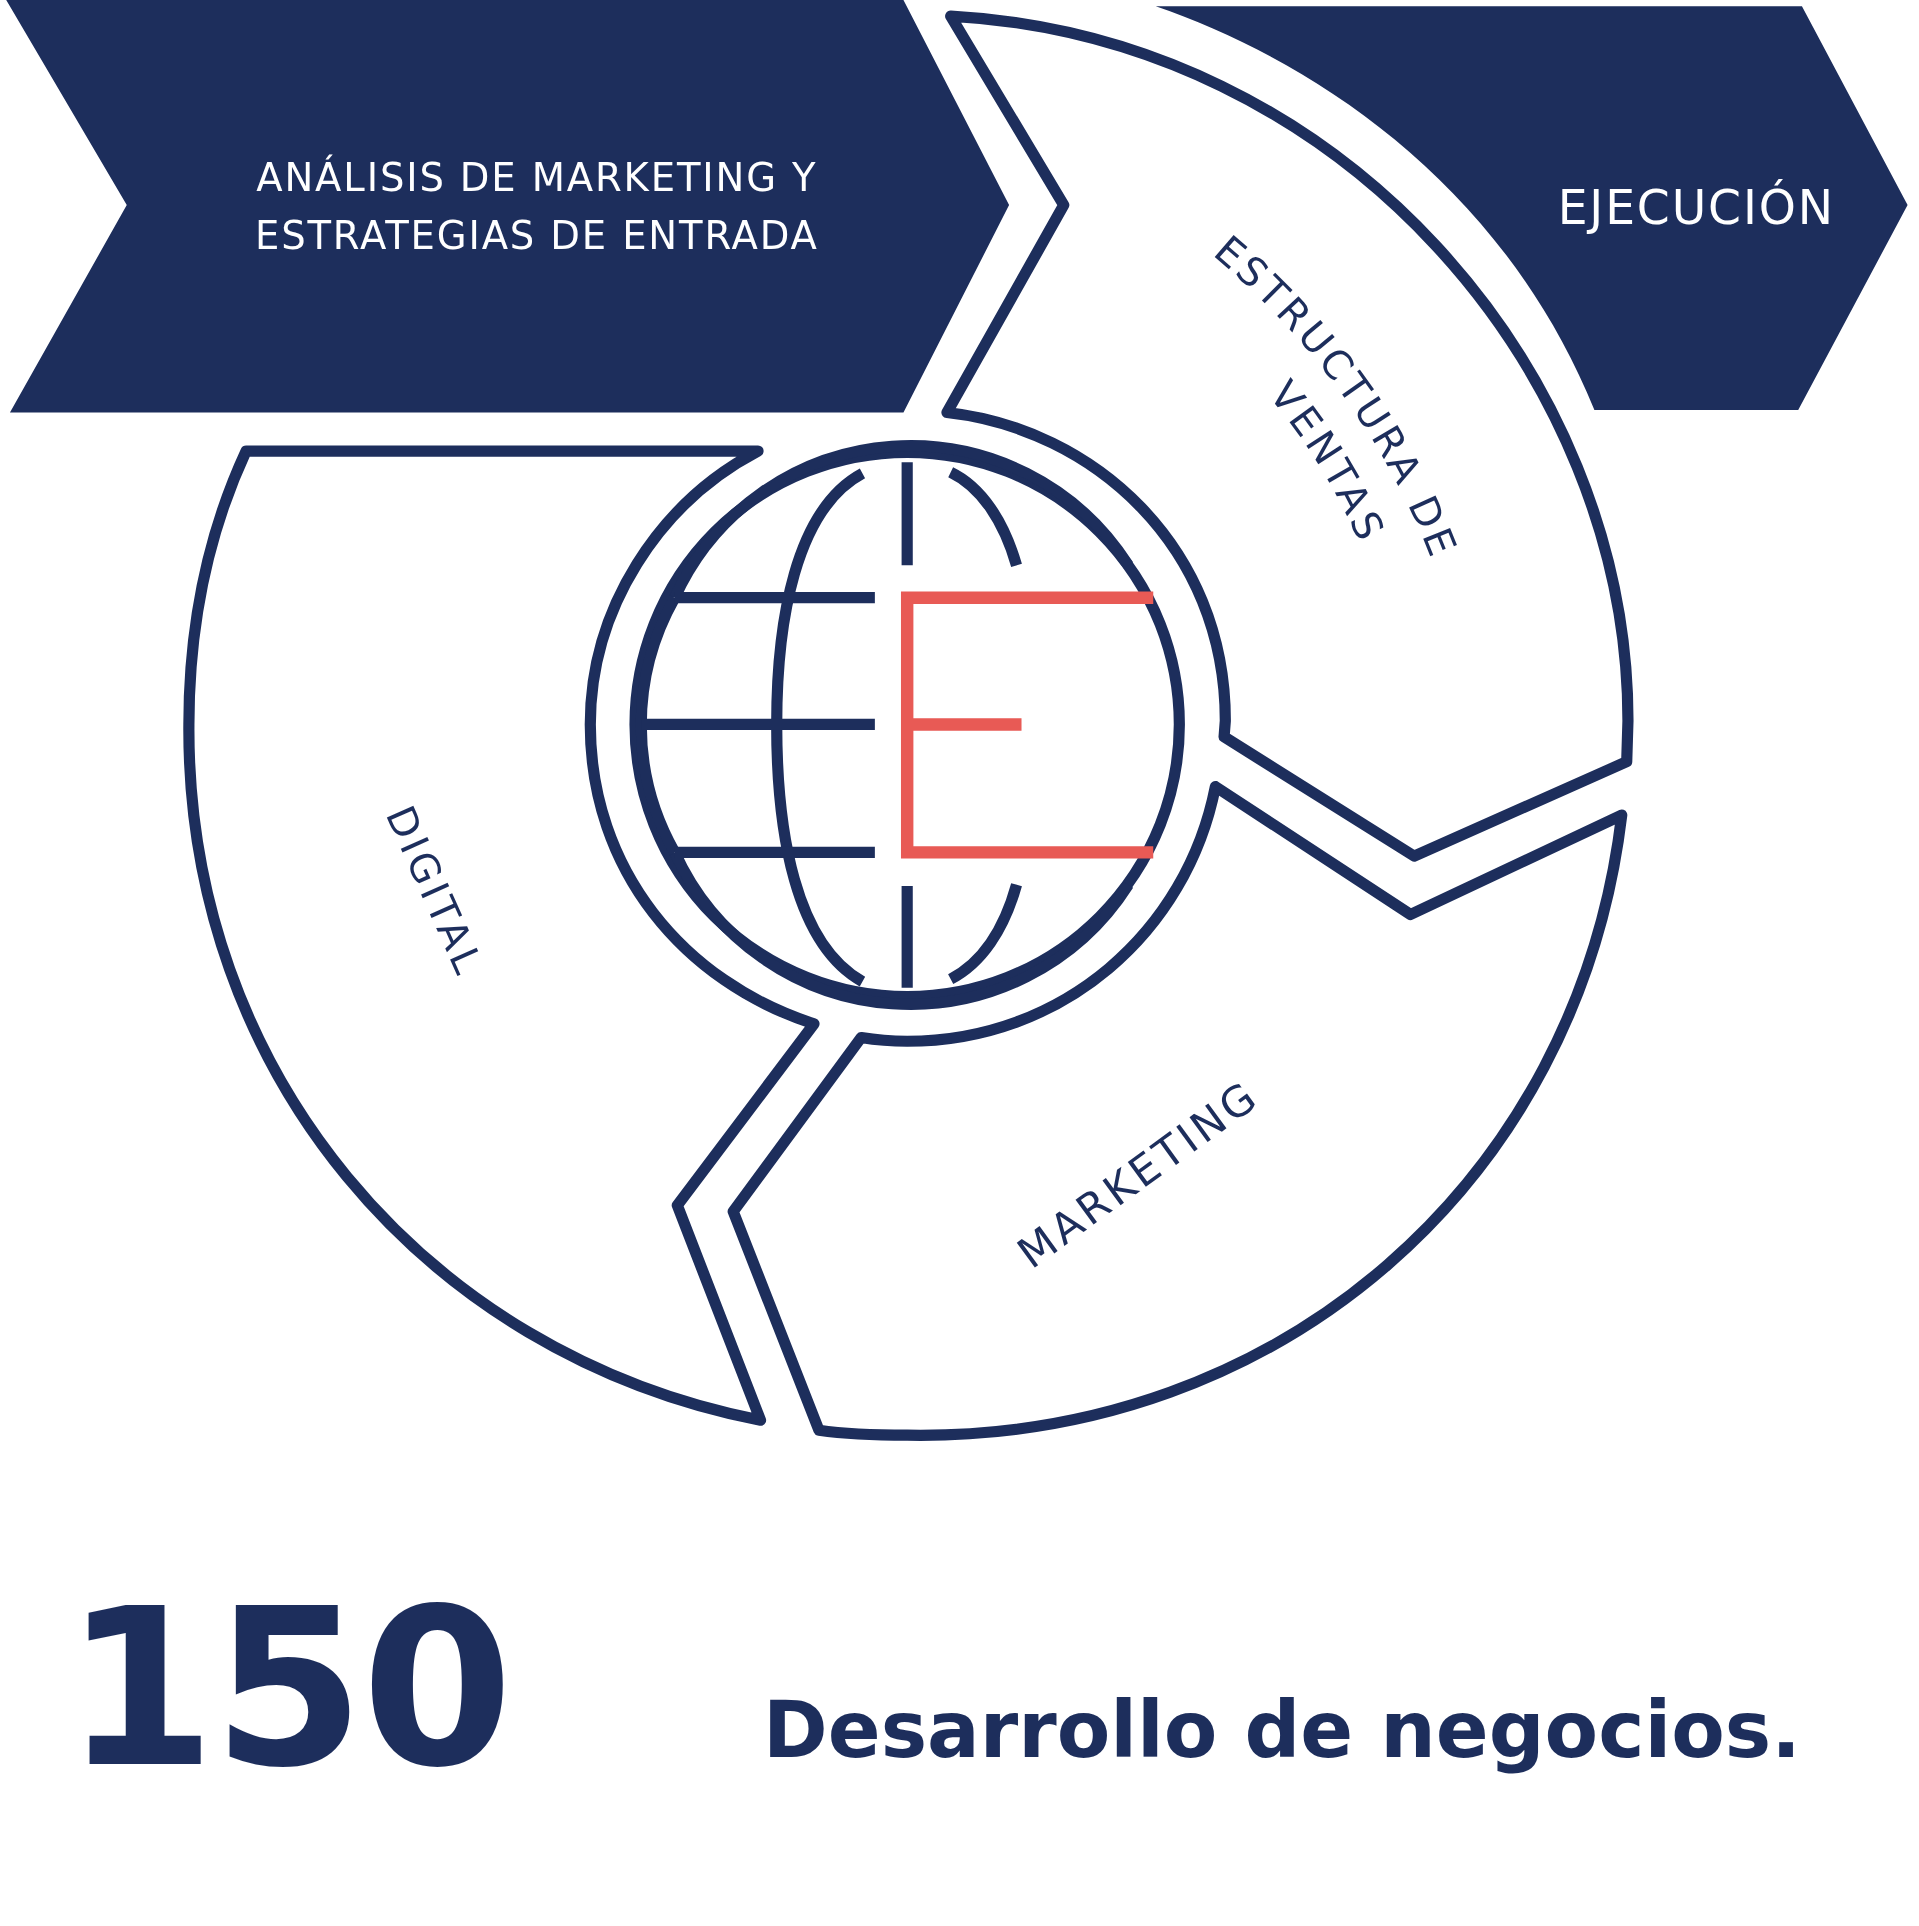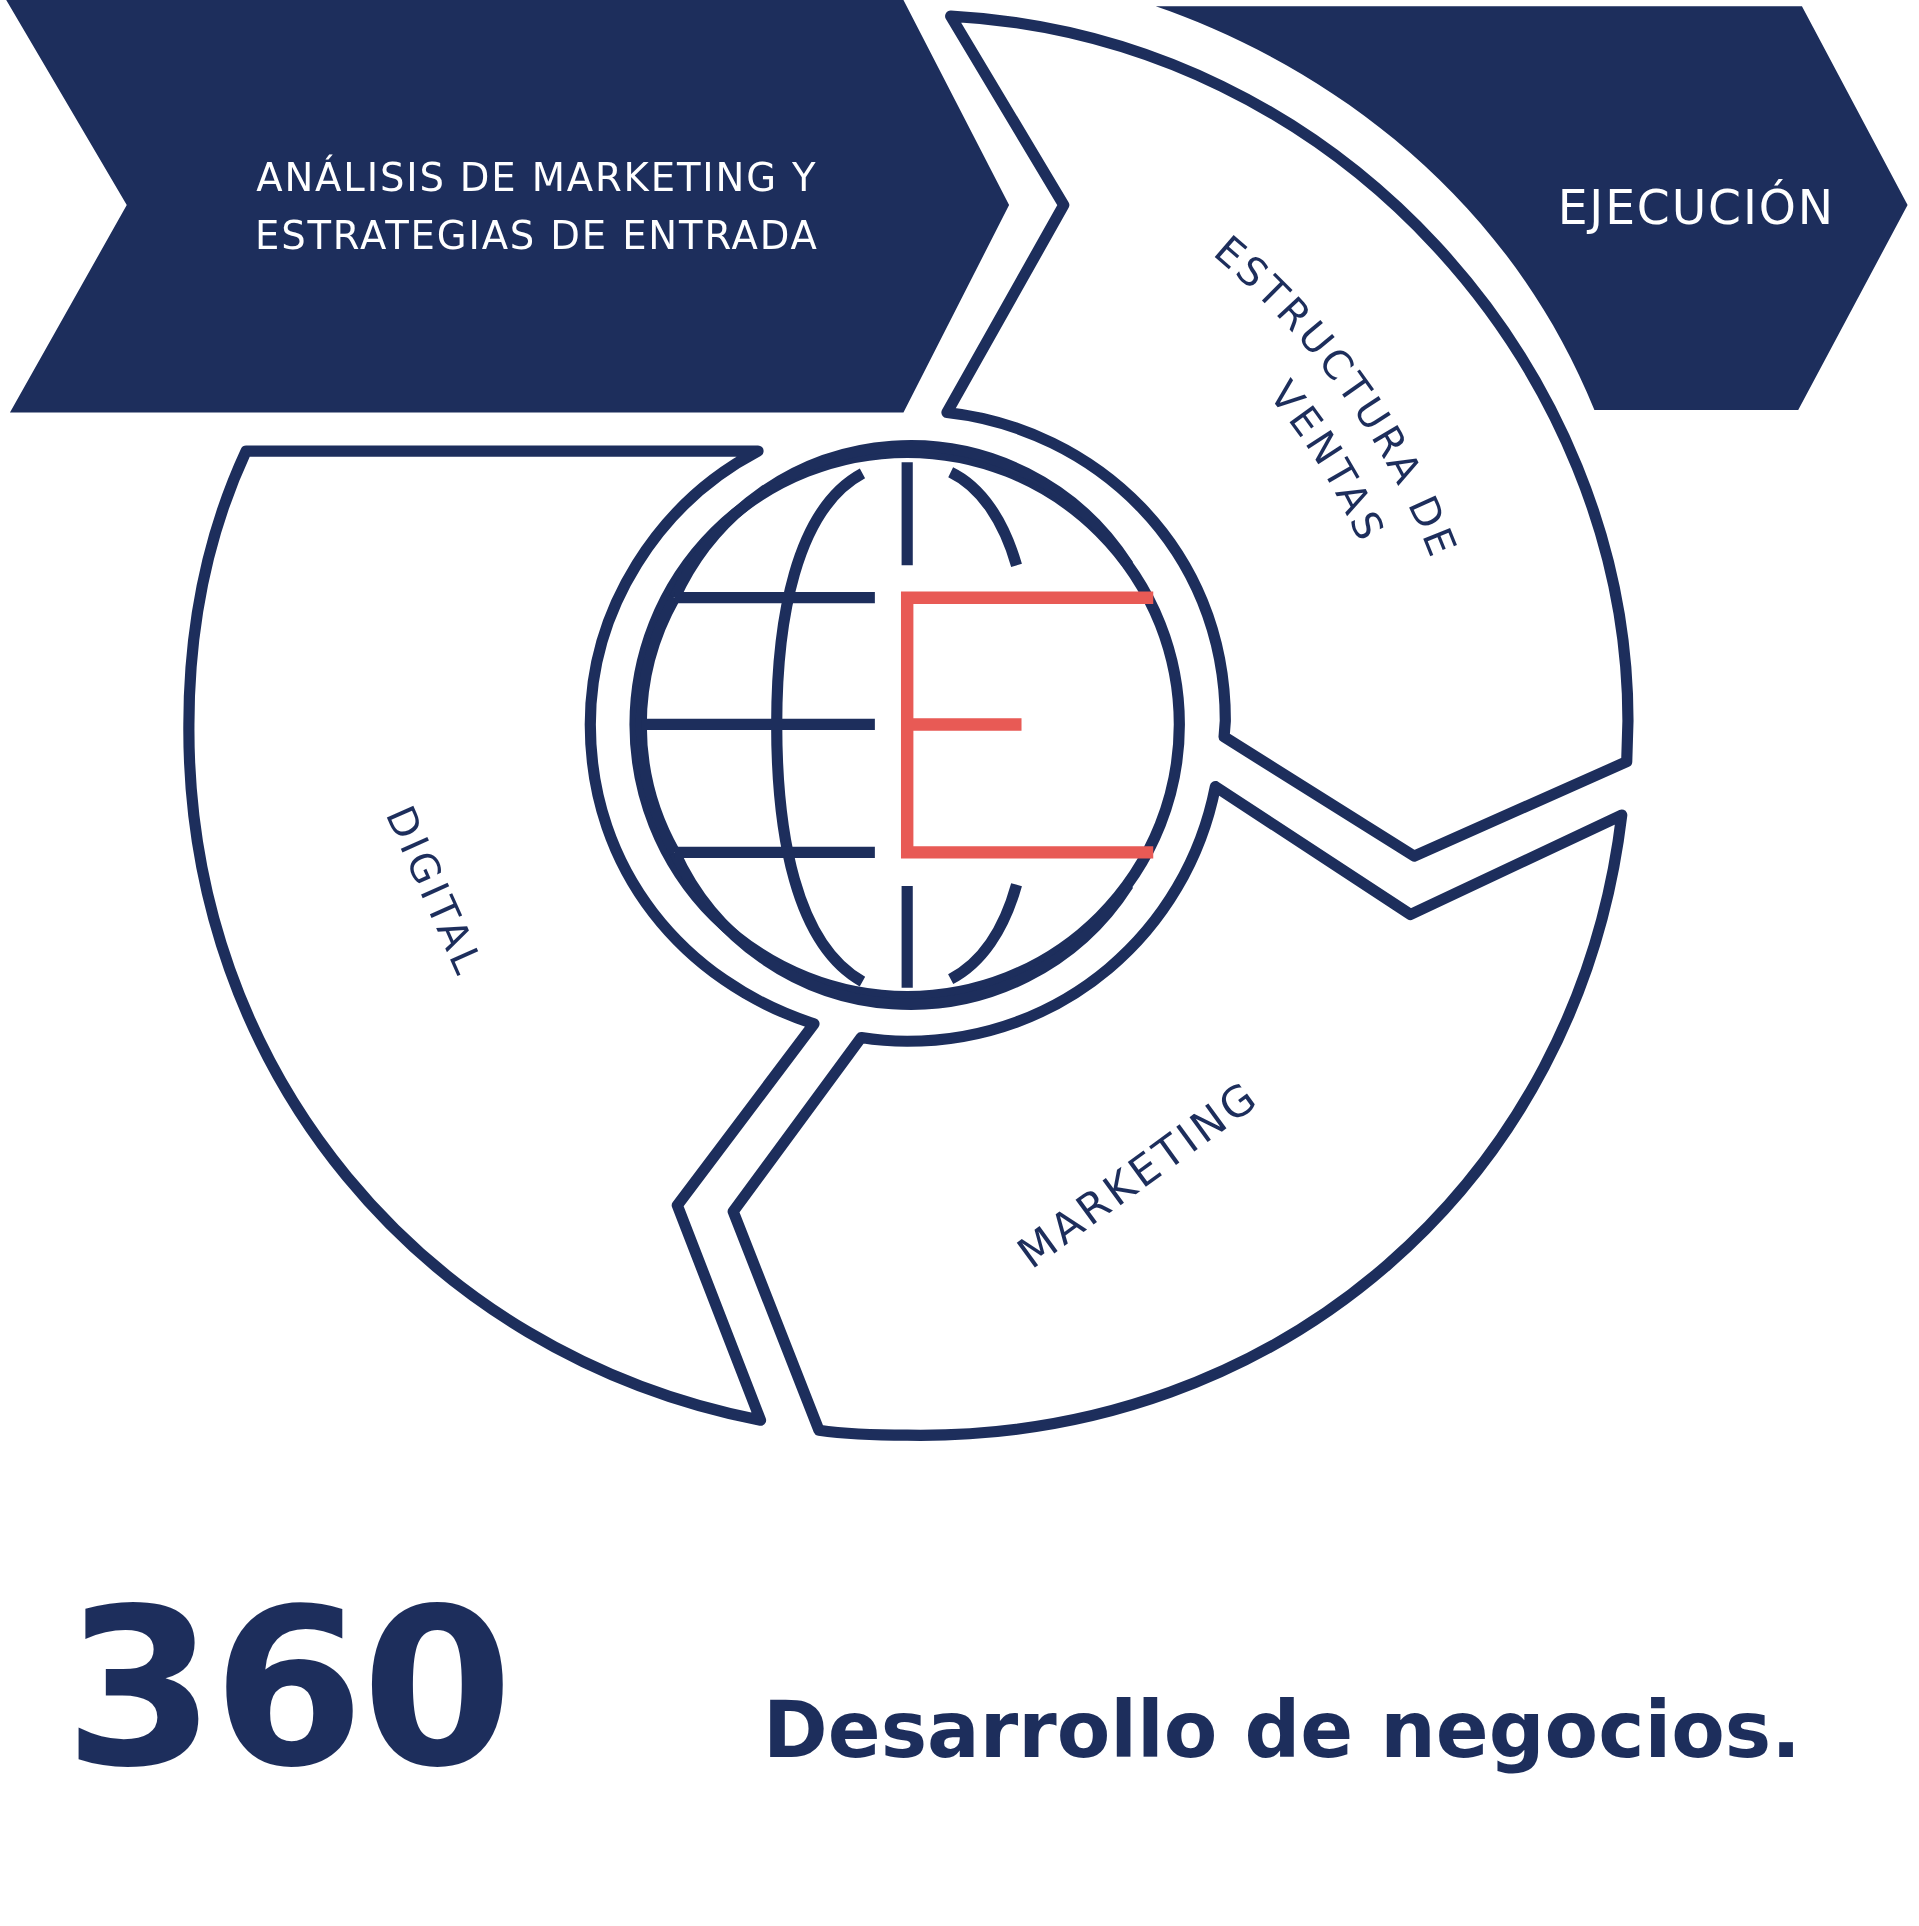--- a/index.html
+++ b/index.html
@@ -67,15 +67,15 @@
   <text class="seg-text">
     <textPath href="#arc-estructura-1">ESTRUCTURA DE</textPath>
   </text>
   <text class="seg-text">
     <textPath href="#arc-estructura-2">VENTAS</textPath>
   </text>
   <text class="seg-text" x="0" y="0" transform="translate(310 655) rotate(66)">DIGITAL</text>
   <text class="seg-text" x="0" y="0" transform="translate(830 1022) rotate(-36)" style="font-size:34px">MARKETING</text>
 </svg>
 
-<div class="bottom-360">360</div>
+<div class="bottom-360">150</div>
 <div class="bottom-tagline">Desarrollo de negocios.</div>
 
 
 </body></html>

